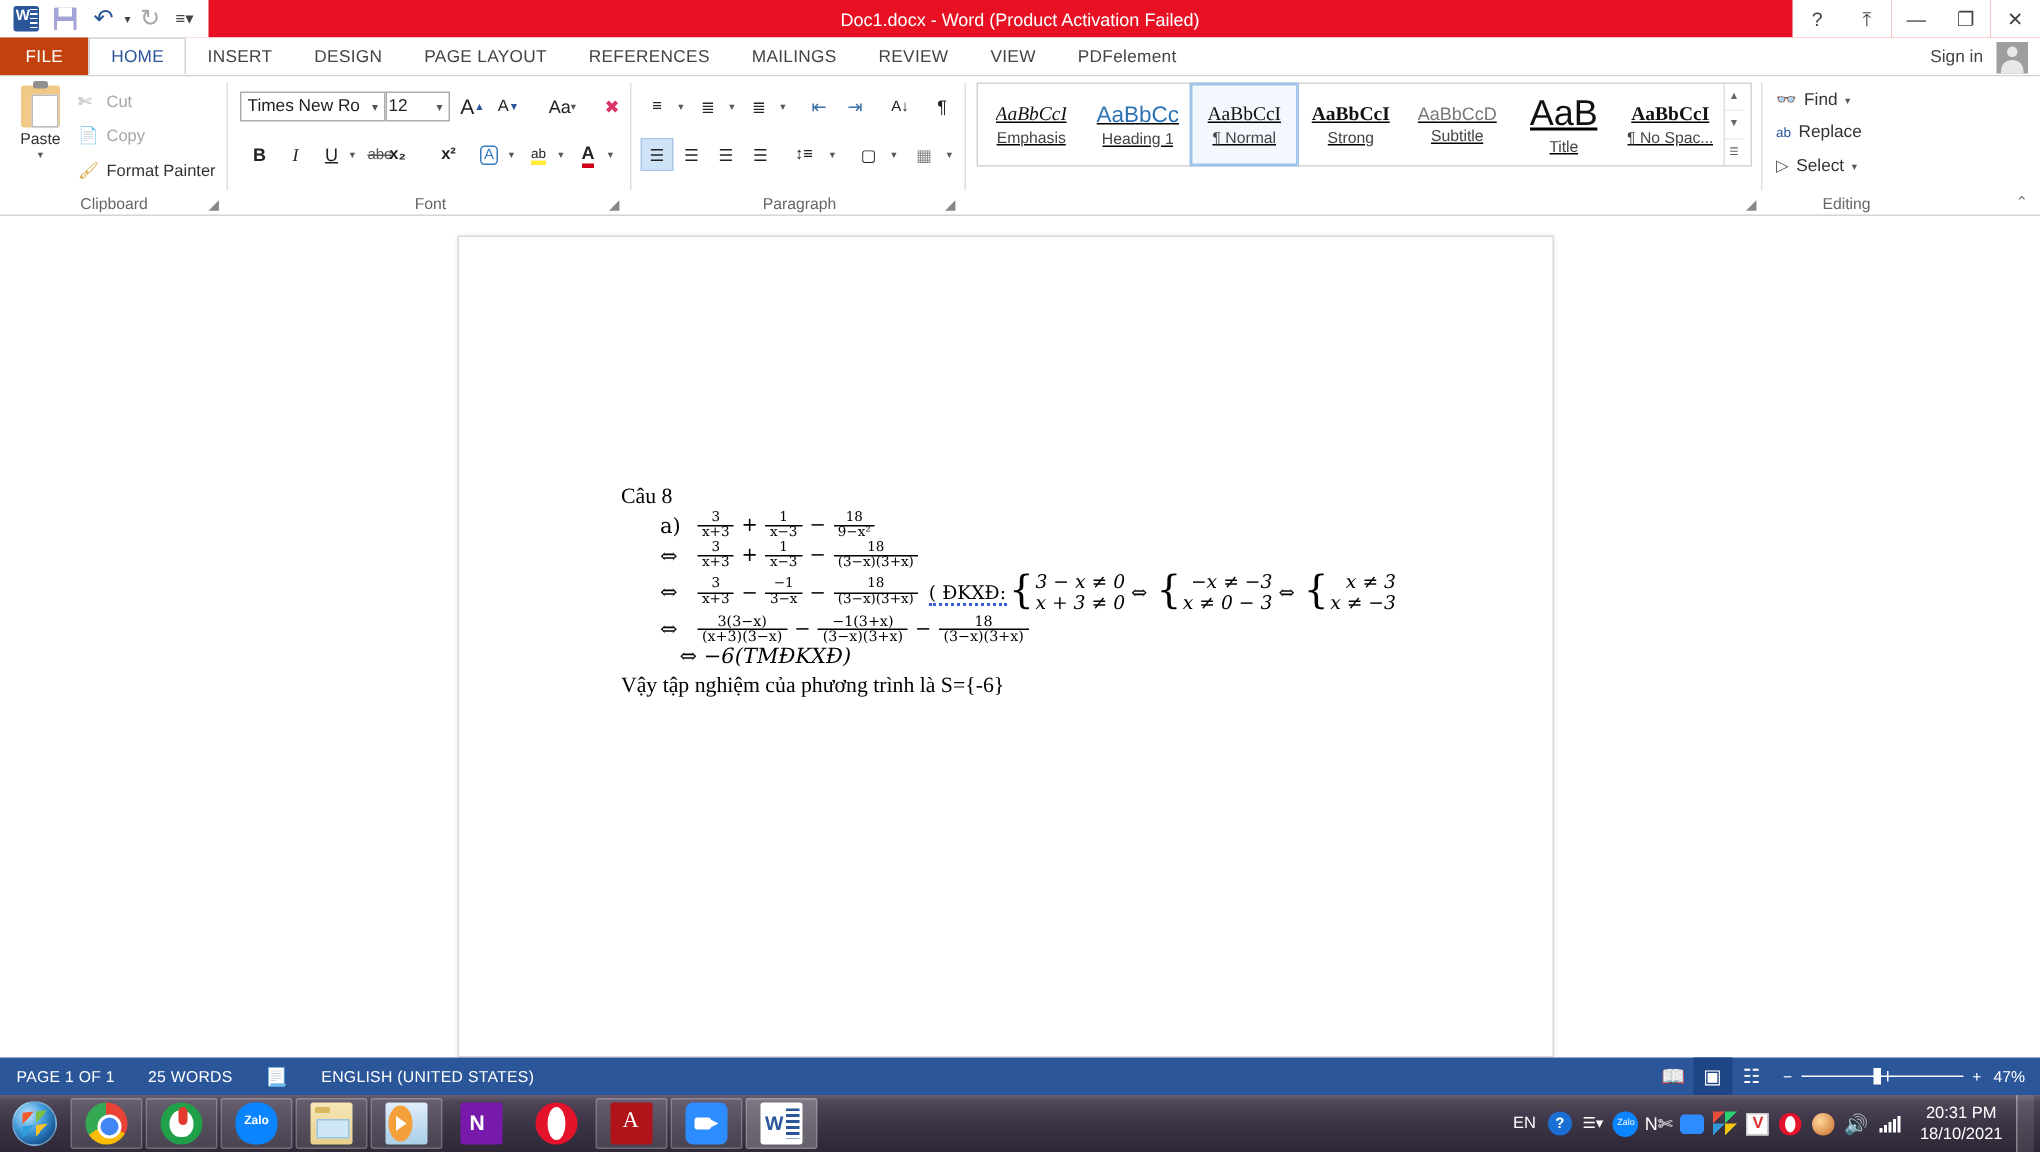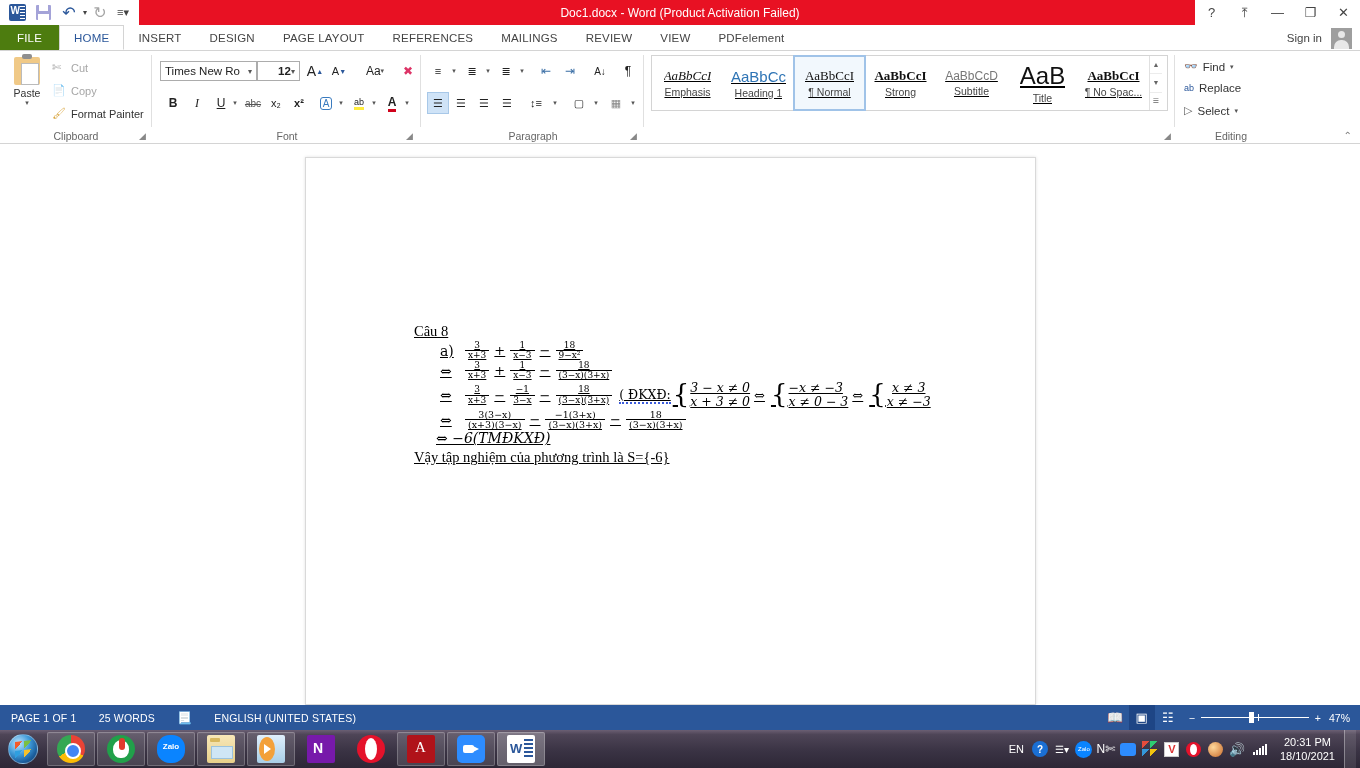--- a/index.html
+++ b/index.html
@@ -61,21 +61,21 @@
   
   .tabstrip {
     position: absolute; top: 25px; left: 0; width: 1360px; height: 26px;
     background: #ffffff; display: flex; align-items: stretch;
     border-bottom: 1px solid #d4d4d4;
   }
   .tab {
     padding: 0 14px; display: flex; align-items: center;
     font-size: 11.5px; color: #444; letter-spacing: .2px; cursor: default;
   }
-  .tab.file { background: #4d7c0f; color: #fff; font-size: 11.5px; padding: 0 17px; }
+  .tab.file { background: #c2410c; color: #fff; font-size: 11.5px; padding: 0 17px; }
   .tab.active { color: #2b579a; background: #fff; border: 1px solid #d4d4d4; border-bottom: 1px solid #fff; position: relative; top: 0; }
   .signin {
     position: absolute; right: 38px; top: 0; height: 26px; display: flex; align-items: center;
     font-size: 11.5px; color: #444;
   }
   .avatar {
     position: absolute; right: 8px; top: 3px; width: 21px; height: 21px; background: #9e9e9e;
     overflow: hidden;
   }
   .avatar:before { content:""; position:absolute; left:7px; top:3px; width:7px; height:7px; border-radius:50%; background:#e8e8e8; }
@@ -149,35 +149,35 @@
     box-shadow: 0 0 3px rgba(0,0,0,0.12);
   }
   .ghost-panel {
     position: absolute; left: 1114px; top: 200px; width: 246px; height: 117px;
     background: #ffffff;
   }
 
   
   .doc-body {
     position: absolute; left: 108px; top: 165px; width: 560px;
-    font-family: "Liberation Serif", serif; color: #000; text-decoration: underline;
+    font-family: "Liberation Serif", serif; color: #000;
   }
   .ln { display: flex; align-items: center; white-space: nowrap; }
   .cau { font-size: 14.5px; margin-bottom: 1px; }
   .ml { font-size: 13.5px; font-family: "DejaVu Serif", serif; }
   .op { display: inline-block; min-width: 22px; font-size: 14px; }
   .frac {
     display: inline-flex; flex-direction: column; align-items: center;
     vertical-align: middle; margin: 0 3px; line-height: 1.05;
   }
   .frac .num { font-size: 9px; padding: 0 3px; font-family: "DejaVu Serif", serif; }
   .frac .den { font-size: 9px; padding: 0 3px; border-top: 1px solid #000; font-family: "DejaVu Serif", serif; }
   .frac.big .num, .frac.big .den { font-size: 9.5px; }
   .sign { font-size: 13px; margin: 0 2px; }
-  .it { font-style: italic; }
+  .it { font-style: italic; text-align: right; }
   .brace-sys {
     display: inline-flex; align-items: center; font-size: 13px; margin-left: 2px;
   }
   .brace {
     font-size: 26px; line-height: 0.75; font-family: "DejaVu Serif", serif; margin-right: 1px;
   }
   .sys-rows { display: inline-flex; flex-direction: column; line-height: 1.15; font-size: 12.5px; }
   .underline-blue { border-bottom: 2px dotted #3b5bdb; padding-bottom: 0px; }
   .final-line { font-size: 14.5px; margin-top: 3px; }
 
@@ -352,21 +352,21 @@
       <div class="dlg-launcher" style="right:6px;">◢</div>
       <div class="grp-sep" style="right:0;"></div>
     </div>
 
     <div class="grp" style="left:153px; width:268px;">
       <div class="fontbox" style="left:7px; top:10px; width:97px;">
         <span style="padding-left:4px;">Times New Ro</span>
         <span class="fb-caret">▾</span>
       </div>
       <div class="fontbox" style="left:104px; top:10px; width:43px;">
-        <span style="padding-left:20px;font-weight:bold;">12</span>
+        <span style="padding-left:1px;">12</span>
         <span class="fb-caret">▾</span>
       </div>
       <div class="tb sq" style="left:152px; top:10px;">
           <span style="font-size:14px">A</span>
           <sup style="font-size:7px;color:#2b579a">▲</sup>
         </div>
       <div class="tb sq" style="left:176px; top:10px;">
           <span style="font-size:11px">A</span>
           <sup style="font-size:7px;color:#2b579a">▼</sup>
         </div>
@@ -378,21 +378,21 @@
           <span style="color:#d36;">✖</span>
         </div>
 
       <div class="tb sq" style="left:10px; top:42px; font-weight:bold;">B</div>
       <div class="tb sq" style="left:34px; top:42px; font-style:italic; font-family:'Liberation Serif',serif;">I</div>
       <div class="tb sq" style="left:58px; top:42px; text-decoration:underline;">U</div>
       <div class="tb" style="left:76px; top:42px; width:12px;">
           <span class="caret">▾</span>
         </div>
       <div class="tb sq" style="left:90px; top:42px; font-size:10px; text-decoration:line-through; color:#555;">abc</div>
-      <div class="tb sq" style="left:113px; top:42px; font-size:11px; font-weight:normal;">x₂</div>
+      <div class="tb sq" style="left:102px; top:42px; font-size:11px; font-weight:bold;">x₂</div>
       <div class="tb sq" style="left:136px; top:42px; font-size:11px; font-weight:bold;">x²</div>
       <div class="tb sq" style="left:163px; top:42px; color:#3a7bbf;">
           <span style="border:1px solid #3a7bbf;border-radius:3px;padding:0 2px;font-size:10px;">A</span>
         </div>
       <div class="tb" style="left:182px; top:42px; width:12px;">
           <span class="caret">▾</span>
         </div>
       <div class="tb sq" style="left:196px; top:42px;">
           <span style="font-size:9px;border-bottom:3px solid #ffec3d;">ab</span>
         </div>
@@ -632,21 +632,21 @@
             <span class="num">−1(3+x)</span>
             <span class="den">(3−x)(3+x)</span>
           </span>
           <span class="sign">−</span>
           <span class="frac big">
             <span class="num">18</span>
             <span class="den">(3−x)(3+x)</span>
           </span>
         </div>
 
-        <div class="ln" style="margin-left:22px; font-size:14px; font-family:'DejaVu Serif',serif; font-style:italic;">⇔ −6(TMĐKXĐ)</div>
+        <div class="ln" style="margin-left:39px; font-size:14px; font-family:'DejaVu Serif',serif; font-style:italic;">⇔ −6(TMĐKXĐ)</div>
 
         <div class="ln final-line">
           <span>Vậy tập nghiệm của phương trình là S={-6}</span>
         </div>
       </div>
     </div>
     <div class="ghost-panel"></div>
   </div>
 
   <div class="statusbar">

